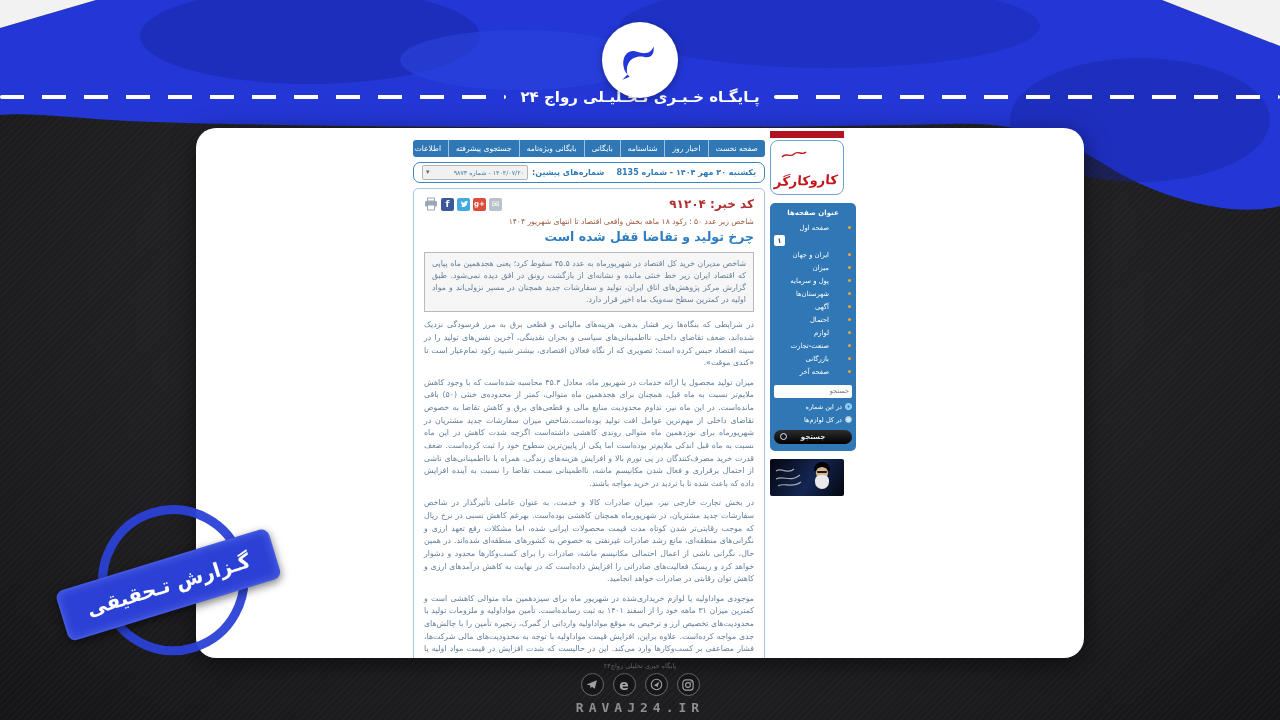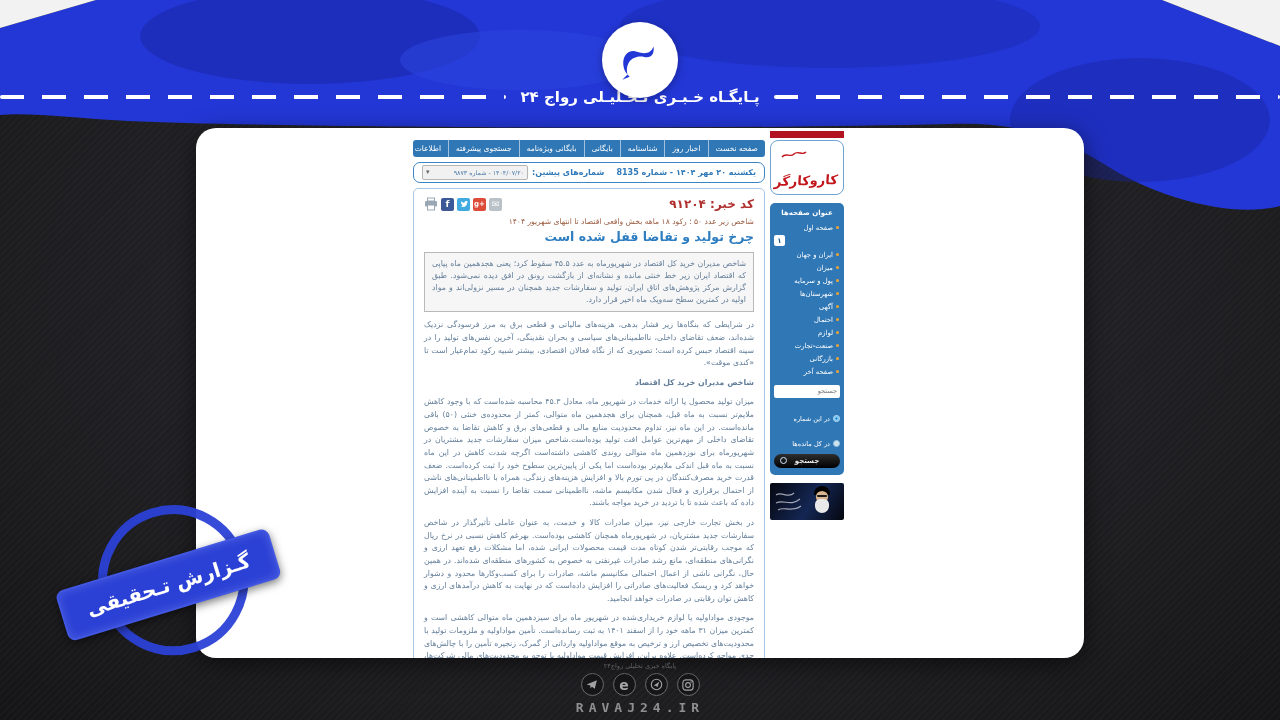--- a/index.html
+++ b/index.html
@@ -43,27 +43,27 @@
   .art-title{margin-top:3px;text-align:right;direction:rtl;color:#2d7dc1;font-size:12.5px;font-weight:bold;}
   .art-lead{margin-top:8px;background:#f6f6f6;border:1px solid #b9b9b9;padding:5px 7px;direction:rtl;text-align:justify;color:#647e99;font-size:7.8px;line-height:1.55;}
   .art-body p{margin:7px 0 0;direction:rtl;text-align:justify;color:#637e9a;font-size:7.8px;line-height:1.62;}
   .art-body .sect{font-weight:bold;text-align:right;}
   
   .sidebar{position:absolute;left:574px;top:3px;width:74px;}
   .red-strip{width:74px;height:7px;background:#b11320;margin-bottom:2px;}
   .paper-box{width:74px;height:55px;background:#fff;border:1.5px solid #6fa3d2;border-radius:8px;box-sizing:border-box;position:relative;overflow:hidden;cursor:pointer;}
   .paper-name{position:absolute;right:4px;left:2px;bottom:6px;text-align:center;color:#c3161c;font-size:13px;font-weight:bold;transform:skewX(-6deg) rotate(-2deg);direction:rtl;white-space:nowrap;}
   .paper-squiggle{position:absolute;top:4px;left:10px;}
-  .menu-box{margin-top:8px;width:74px;background:#3077b5;border-radius:5px;box-sizing:border-box;padding:6px 4px 7px;}
+  .menu-box{margin-top:8px;width:86px;background:#3077b5;border-radius:5px;box-sizing:border-box;padding:6px 4px 7px;}
   .menu-header{color:#fff;font-size:7px;font-weight:bold;text-align:center;direction:rtl;margin-bottom:4px;}
-  .menu-item{display:flex;direction:rtl;align-items:center;gap:3px;color:#fff;font-size:6.8px;direction:rtl;padding:2.5px 1px;cursor:pointer;white-space:nowrap;}
+  .menu-item{display:flex;direction:rtl;align-items:center;gap:19px;color:#fff;font-size:6.8px;direction:rtl;padding:2.5px 1px;cursor:pointer;white-space:nowrap;}
   .menu-item .dot{width:3px;height:3px;border-radius:50%;background:#f3a52f;flex:0 0 auto;}
   .page-badge{width:11px;height:11px;background:#fff;border-radius:2px;color:#1a5c96;font-size:7px;font-weight:bold;display:flex;align-items:center;justify-content:center;margin:1px 14px 2px 0;cursor:pointer;}
   .side-search-input{width:100%;height:13px;box-sizing:border-box;border:none;border-radius:2px;background:#fff;font-size:6.5px;direction:rtl;padding:0 3px;margin-top:5px;font-family:"DejaVu Sans",sans-serif;color:#444;}
-  .radio-row{display:flex;direction:rtl;align-items:center;gap:3px;margin-top:17px;color:#fff;font-size:6.5px;cursor:pointer;}
+  .radio-row{display:flex;direction:rtl;align-items:center;gap:3px;margin-top:5px;color:#fff;font-size:6.5px;cursor:pointer;}
   .radio{width:7px;height:7px;border-radius:50%;flex:0 0 auto;box-sizing:border-box;}
   .radio.sel{background:#1667a8;border:1px solid #cfe8ff;box-shadow:inset 0 0 0 1.5px #7fd4ff;}
   .radio.unsel{background:#cfe2ef;border:1px solid #9fc4dd;}
   .side-search-btn{margin-top:6px;height:14px;border-radius:7px;background:linear-gradient(#2e2e2e,#000);display:flex;direction:rtl;align-items:center;justify-content:center;gap:4px;color:#eee;font-size:7px;font-weight:bold;cursor:pointer;position:relative;}
   .side-search-btn .mag{width:7px;height:7px;border-radius:50%;border:1.5px solid #cfe8ff;box-sizing:border-box;position:absolute;left:6px;top:3px;}
   .leader-banner{margin-top:8px;width:74px;height:37px;border-radius:2px;background:linear-gradient(120deg,#05070f 0%,#142653 55%,#05070f 100%);position:relative;overflow:hidden;cursor:pointer;}
   .lb-turban{position:absolute;right:14px;top:3px;width:16px;height:9px;border-radius:8px 8px 0 0;background:#000;}
   .lb-face{position:absolute;right:16px;top:8px;width:12px;height:11px;border-radius:50% 50% 40% 40%;background:#d8b48f;}
   .lb-glasses{position:absolute;right:17px;top:12px;width:10px;height:2px;background:#1a1a1a;border-radius:1px;}
   .lb-beard{position:absolute;right:15px;top:16px;width:14px;height:14px;border-radius:45% 45% 60% 60%;background:#e9e9e9;}
@@ -154,21 +154,20 @@
           <span class="sq gp">g+</span>
           <span class="sq ml">✉</span>
         </div>
         <span class="art-code">کد خبر: ۹۱۲۰۴</span>
       </div>
       <div class="art-subtitle">شاخص زیر عدد ۵۰ ؛ رکود ۱۸ ماهه بخش واقعی اقتصاد تا انتهای شهریور ۱۴۰۴</div>
       <div class="art-title">چرخ تولید و تقاضا قفل شده است</div>
       <div class="art-lead">شاخص مدیران خرید کل اقتصاد در شهریورماه به عدد ۴۵.۵ سقوط کرد؛ یعنی هجدهمین ماه پیاپی که اقتصاد ایران زیر خط خنثی مانده و نشانه‌ای از بازگشت رونق در افق دیده نمی‌شود. طبق گزارش مرکز پژوهش‌های اتاق ایران، تولید و سفارشات جدید همچنان در مسیر نزولی‌اند و مواد اولیه در کمترین سطح سه‌ویک ماه اخیر قرار دارد.</div>
       <div class="art-body">
         <p>در شرایطی که بنگاه‌ها زیر فشار بدهی، هزینه‌های مالیاتی و قطعی برق به مرز فرسودگی نزدیک شده‌اند، ضعف تقاضای داخلی، نااطمینانی‌های سیاسی و بحران نقدینگی، آخرین نفس‌های تولید را در سینه اقتصاد حبس کرده است؛ تصویری که از نگاه فعالان اقتصادی، بیشتر شبیه رکود تمام‌عیار است تا «کندی موقت».</p>
-        <p class="sect">شاخص مدیران خرید کل اقتصاد</p>
         <p>میزان تولید محصول یا ارائه خدمات در شهریور ماه، معادل ۴۵.۳ محاسبه شده‌است که با وجود کاهش ملایم‌تر نسبت به ماه قبل، همچنان برای هجدهمین ماه متوالی، کمتر از محدوده‌ی خنثی (۵۰) باقی مانده‌است. در این ماه نیز، تداوم محدودیت منابع مالی و قطعی‌های برق و کاهش تقاضا به خصوص تقاضای داخلی از مهم‌ترین عوامل افت تولید بوده‌است.شاخص میزان سفارشات جدید مشتریان در شهریورماه برای نوزدهمین ماه متوالی روندی کاهشی داشته‌است اگرچه شدت کاهش در این ماه نسبت به ماه قبل اندکی ملایم‌تر بوده‌است اما یکی از پایین‌ترین سطوح خود را ثبت کرده‌است. ضعف قدرت خرید مصرف‌کنندگان در پی تورم بالا و افزایش هزینه‌های زندگی، همراه با نااطمینانی‌های ناشی از احتمال برقراری و فعال شدن مکانیسم ماشه، نااطمینانی سمت تقاضا را نسبت به آینده افزایش داده که باعث شده تا با تردید در خرید مواجه باشند.</p>
         <p>در بخش تجارت خارجی نیز، میزان صادرات کالا و خدمت، به عنوان عاملی تأثیرگذار در شاخص سفارشات جدید مشتریان، در شهریورماه همچنان کاهشی بوده‌است. بهرغم کاهش نسبی در نرخ ریال که موجب رقابتی‌تر شدن کوتاه مدت قیمت محصولات ایرانی شده، اما مشکلات رفع تعهد ارزی و نگرانی‌های منطقه‌ای، مانع رشد صادرات غیرنفتی به خصوص به کشورهای منطقه‌ای شده‌اند. در همین حال، نگرانی ناشی از اعمال احتمالی مکانیسم ماشه، صادرات را برای کسب‌وکارها محدود و دشوار خواهد کرد و ریسک فعالیت‌های صادراتی را افزایش داده‌است که در نهایت به کاهش درآمدهای ارزی و کاهش توان رقابتی در صادرات خواهد انجامید.</p>
         <p>موجودی مواداولیه یا لوازم خریداری‌شده در شهریور ماه برای سیزدهمین ماه متوالی کاهشی است و کمترین میزان ۳۱ ماهه خود را از اسفند ۱۴۰۱ به ثبت رسانده‌است. تأمین مواداولیه و ملزومات تولید با محدودیت‌های تخصیص ارز و ترخیص به موقع مواداولیه وارداتی از گمرک، زنجیره تأمین را با چالش‌های جدی مواجه کرده‌است. علاوه براین، افزایش قیمت مواداولیه با توجه به محدودیت‌های مالی شرکت‌ها، فشار مضاعفی بر کسب‌وکارها وارد می‌کند. این در حالیست که شدت افزایش در قیمت مواد اولیه یا لوازم خریداری شده به بالاترین نرخ خود طی هفت ماه اخیر رسیده‌است. همزمان شاخص قیمت محصولات تولیدشده یا خدمات ارائه شده نیز بیشترین میزان سه ماهه خود را به ثبت رسانده‌است که نشاندهنده‌ی تداوم فشارهای تورمی در بخش تولید است.</p>
 
       </div>
     </div>
 
     <div class="sidebar">
       <div class="red-strip"></div>
       <div class="paper-box">
@@ -231,21 +230,21 @@
           </div>
 
         <input class="side-search-input" type="text" placeholder="جستجو" style="">
 
         <div class="radio-row">
           <span class="radio sel"></span>
           <span>در این شماره</span>
         </div>
         <div class="radio-row">
           <span class="radio unsel"></span>
-          <span>در کل مانده‌ها</span>
+          <span>در کل لوازم‌ها</span>
         </div>
 
         <div class="side-search-btn">
           <span class="mag"></span>
           <span>جستجو</span>
         </div>
       </div>
 
       <div class="leader-banner">
         <span class="lb-callig">

